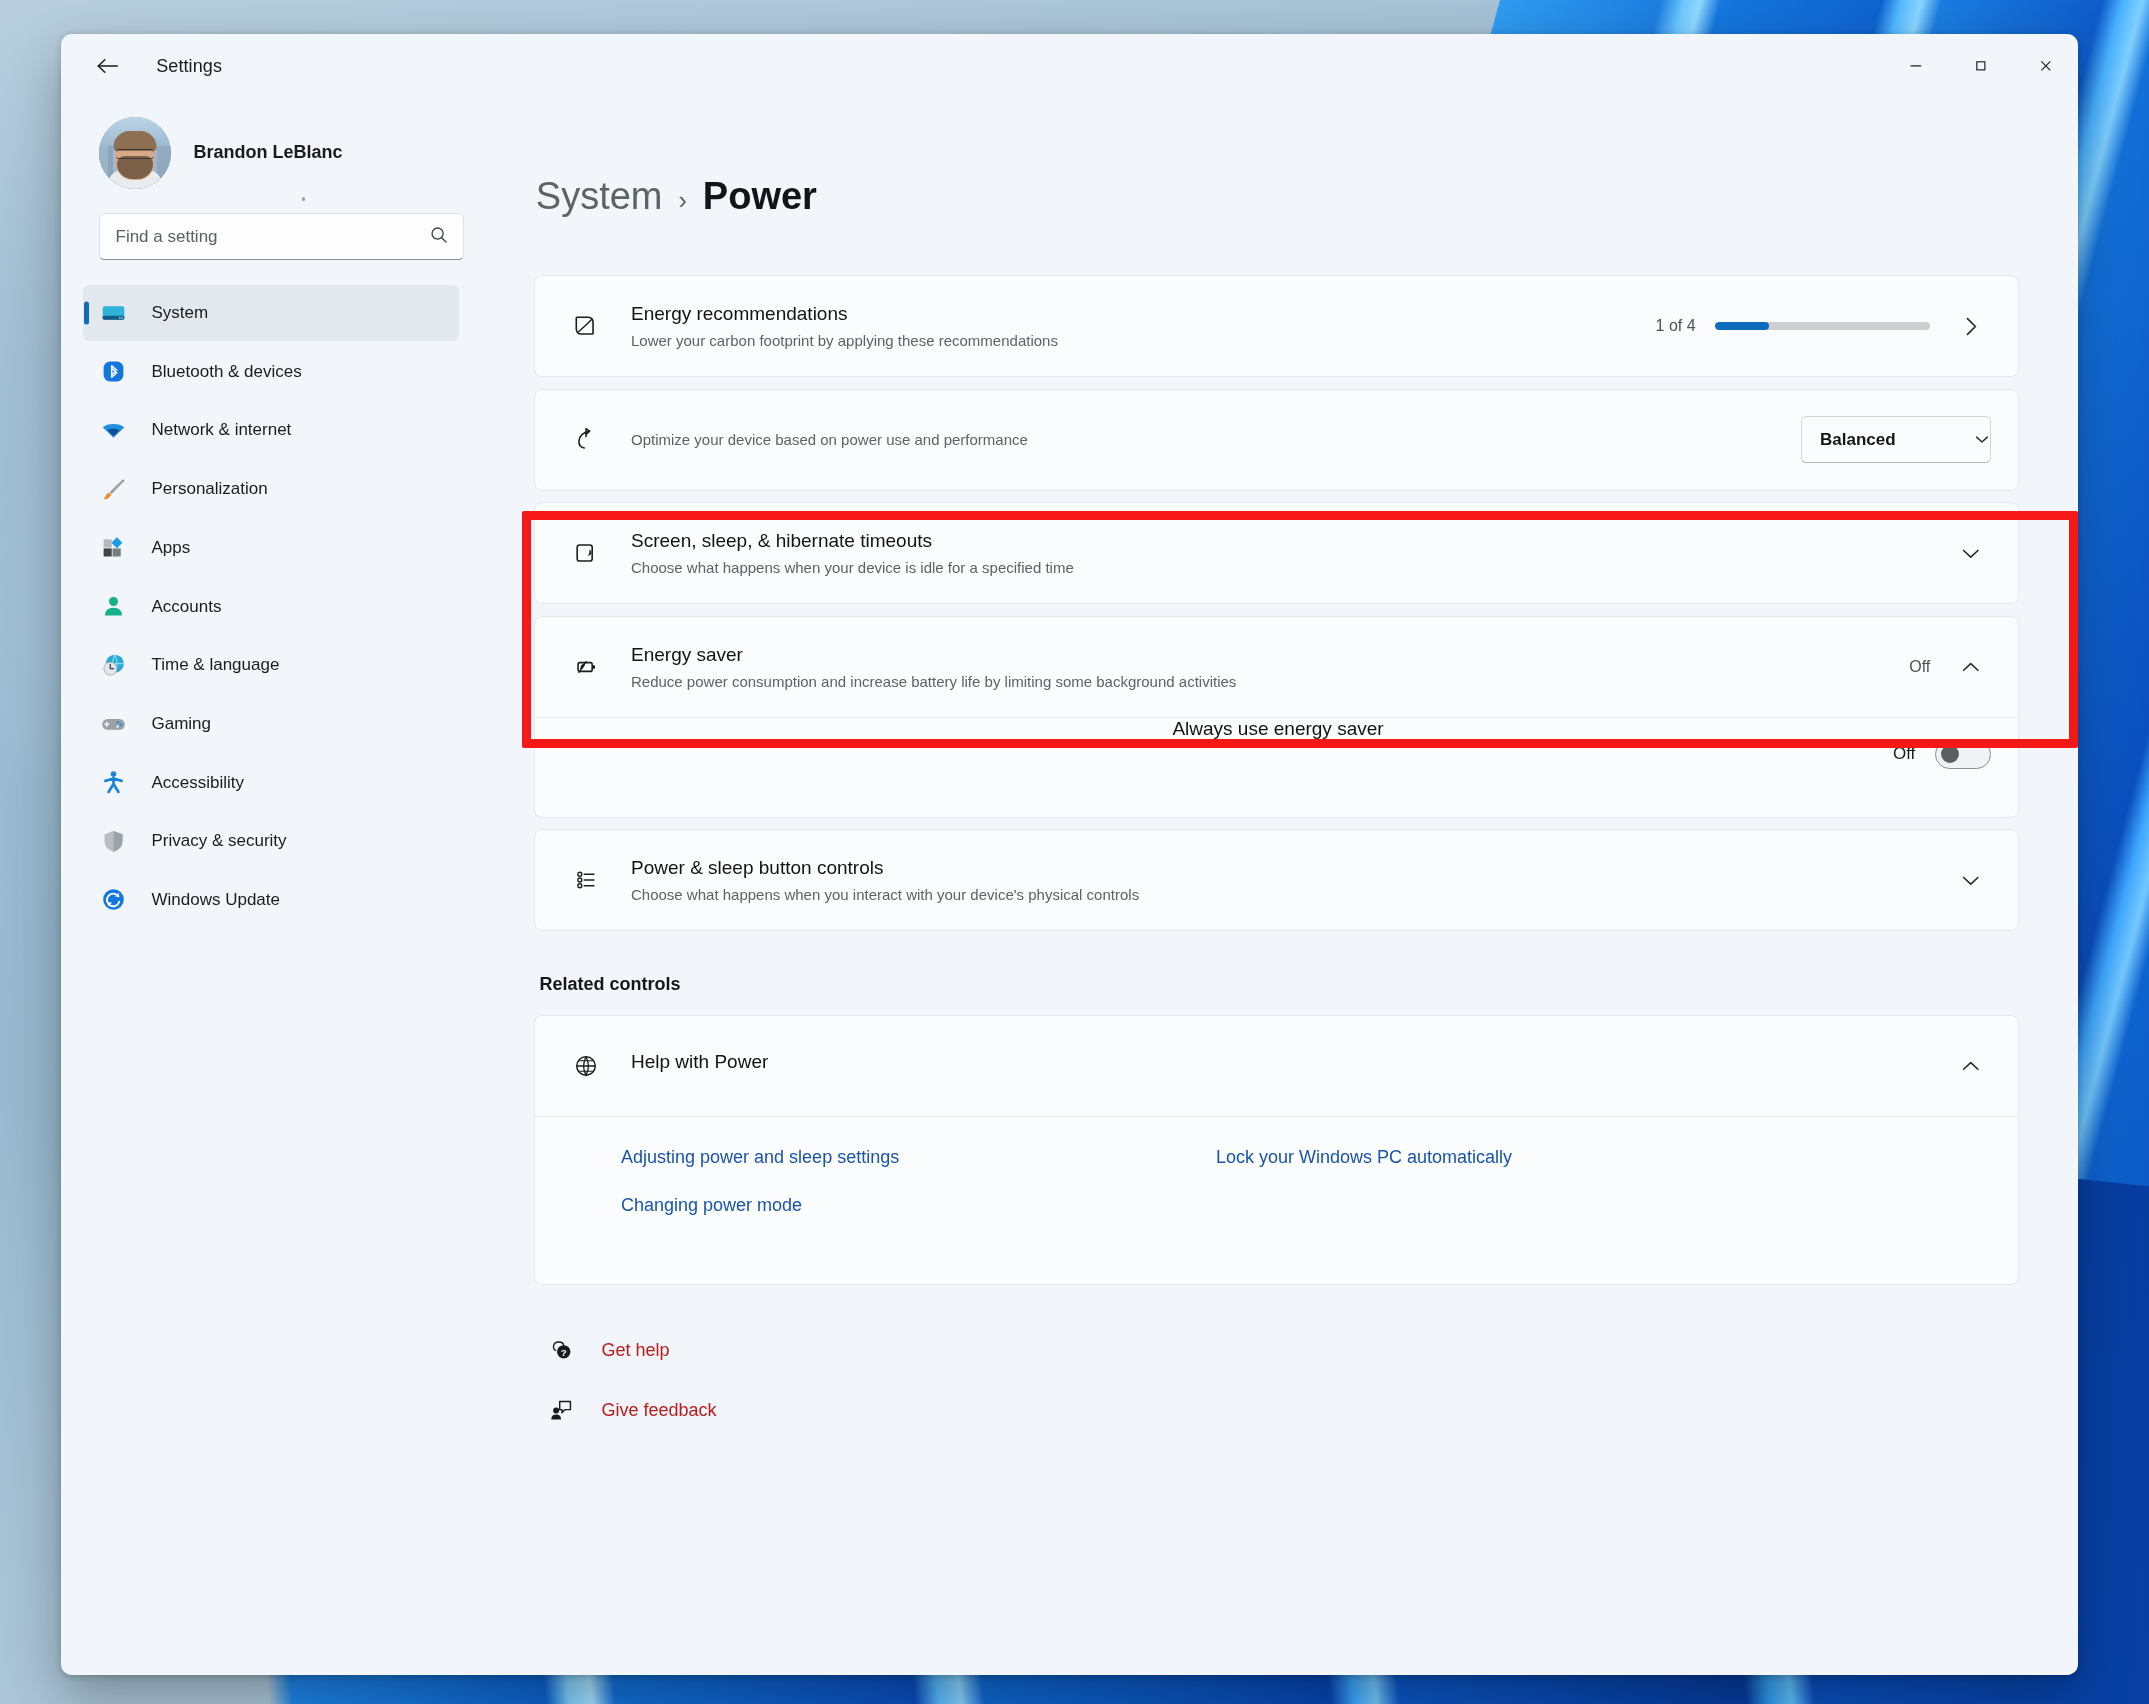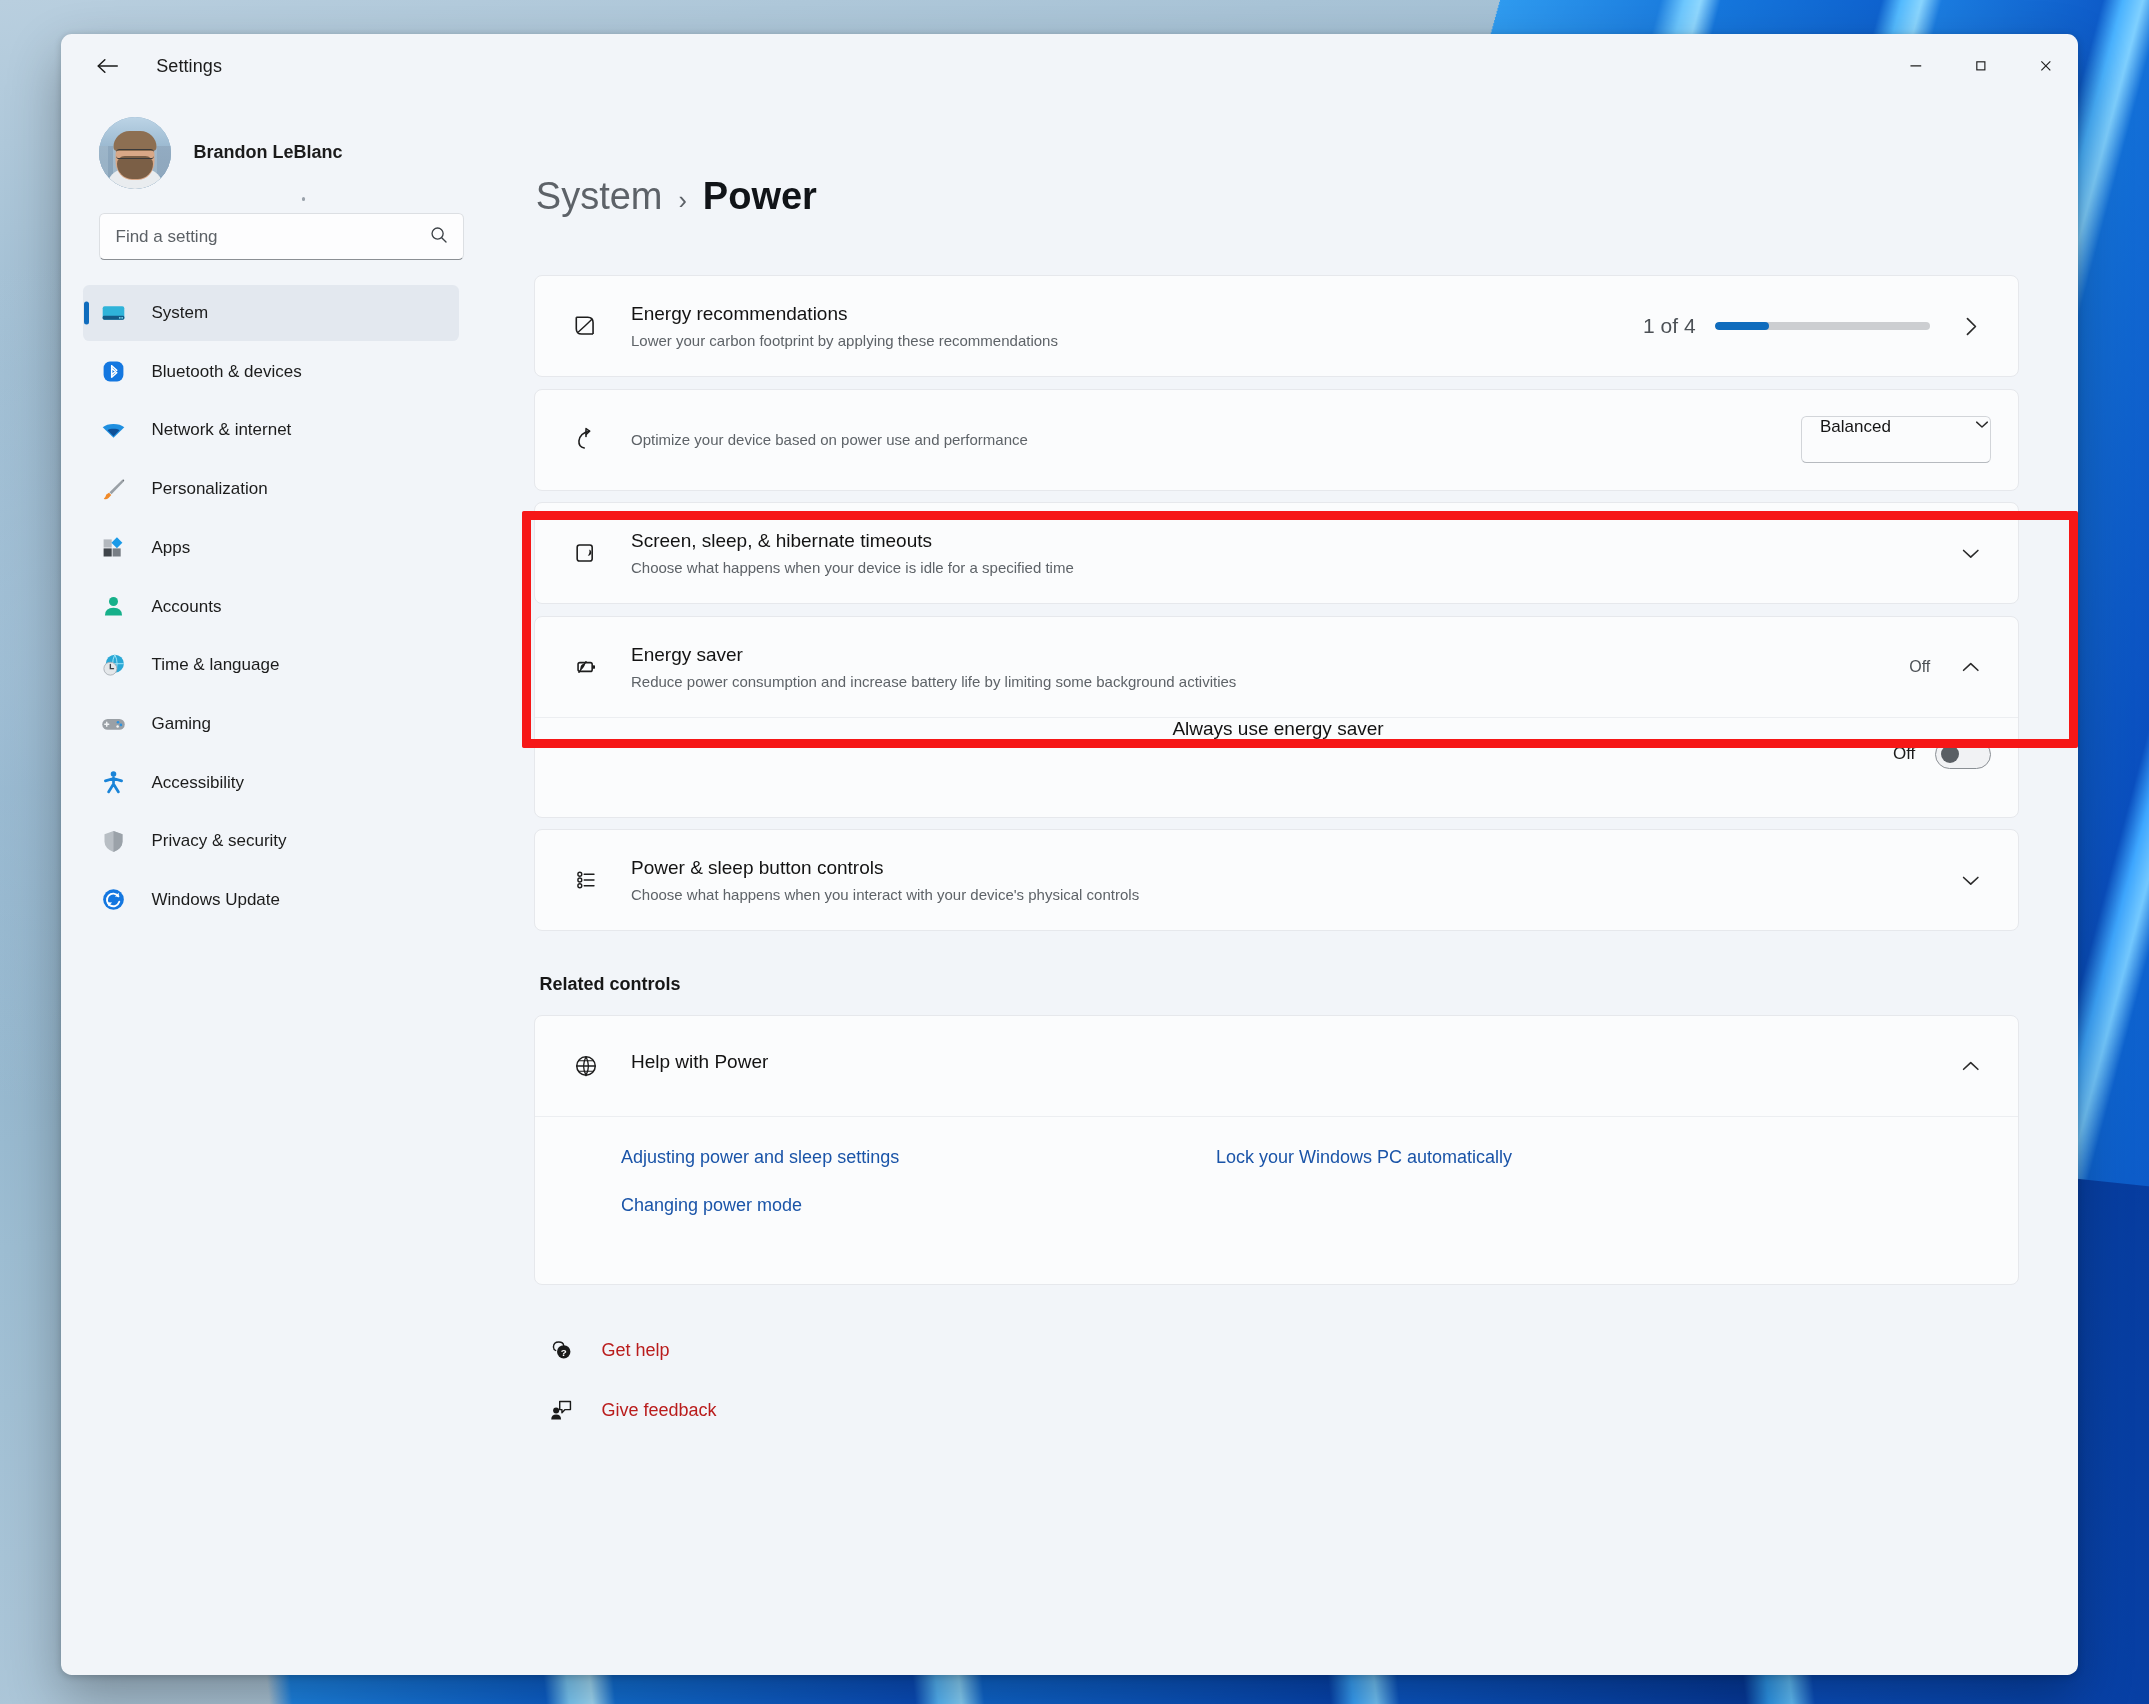--- a/index.html
+++ b/index.html
@@ -334,43 +334,45 @@
     width: 41px; height: 41px;
     display: flex; align-items: center; justify-content: center;
     border-radius: 4.5px;
     color: #2a2a2a;
   }
 
   
   .progress-wrap {
     display: flex; align-items: center; gap: 19.7px;
   }
-  .progress-count { font-size: 21px; color: #4c5156; }
+  .progress-count { font-size: 16px; color: #4c5156; }
   .progress-track {
     width: 215px; height: 8px;
     background: #ccced1;
     border-radius: 4.5px;
     overflow: hidden;
   }
   .progress-fill {
     height: 100%;
     background: #0f6cbd;
     border-radius: 4.5px;
   }
 
   
   .dropdown {
     width: 190px; height: 47px;
     background: #fbfcfd;
     border: 0.9px solid #d2d5d9;
     border-bottom: 0.9px solid #b6babf;
     border-radius: 5.4px;
     display: flex;
+    align-items: center;
     justify-content: space-between;
     padding: 0 0 0 18px;
+    font-weight: bold;
   }
   .dropdown-value { font-size: 17px; color: #151515; }
 
   
   .toggle-row { padding-left: 30px; min-height: 100px; flex-direction: column; }
   .toggle-label { font-size: 19px; color: #131313; }
   .toggle-right { display: flex; align-items: center; gap: 19.7px; margin-left: auto; }
   .toggle-state { font-size: 17px; color: #1c1c1c; }
   .switch {
     width: 56px; height: 29px;

